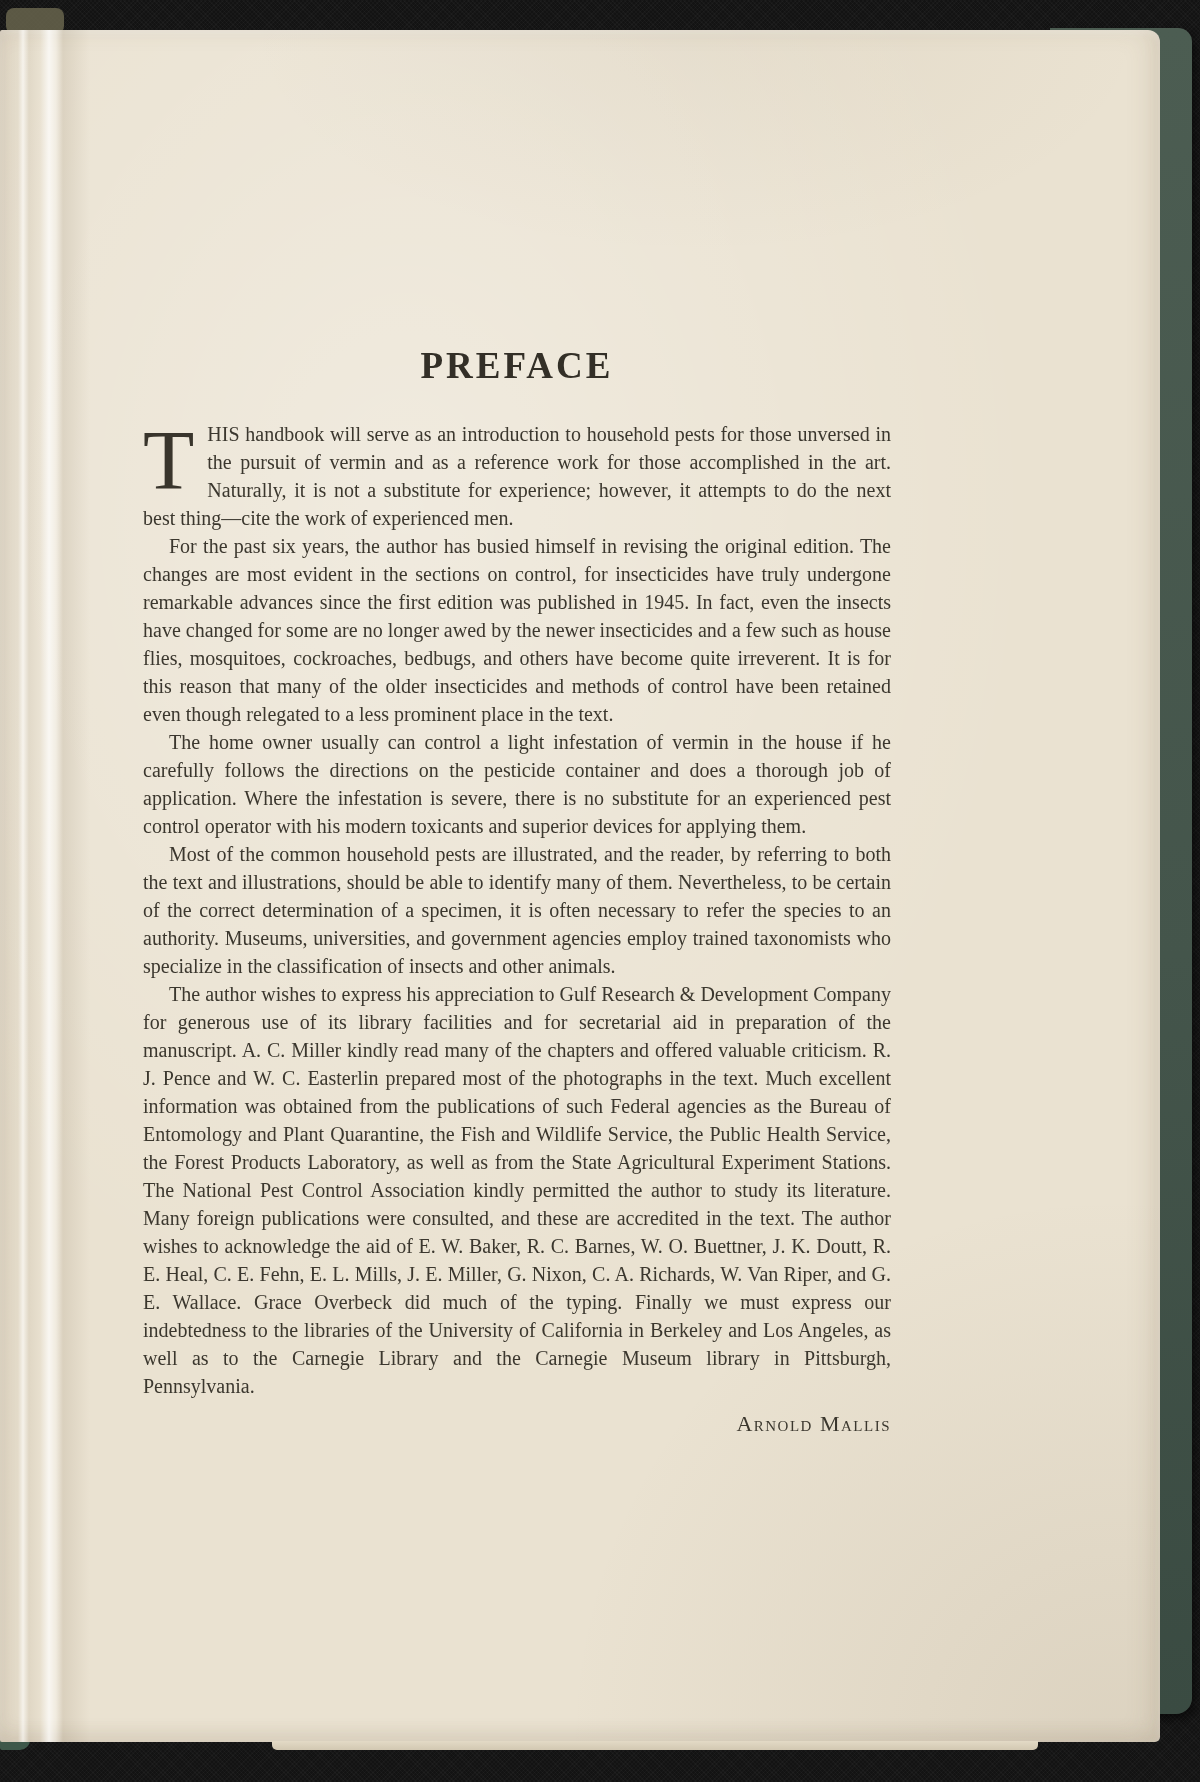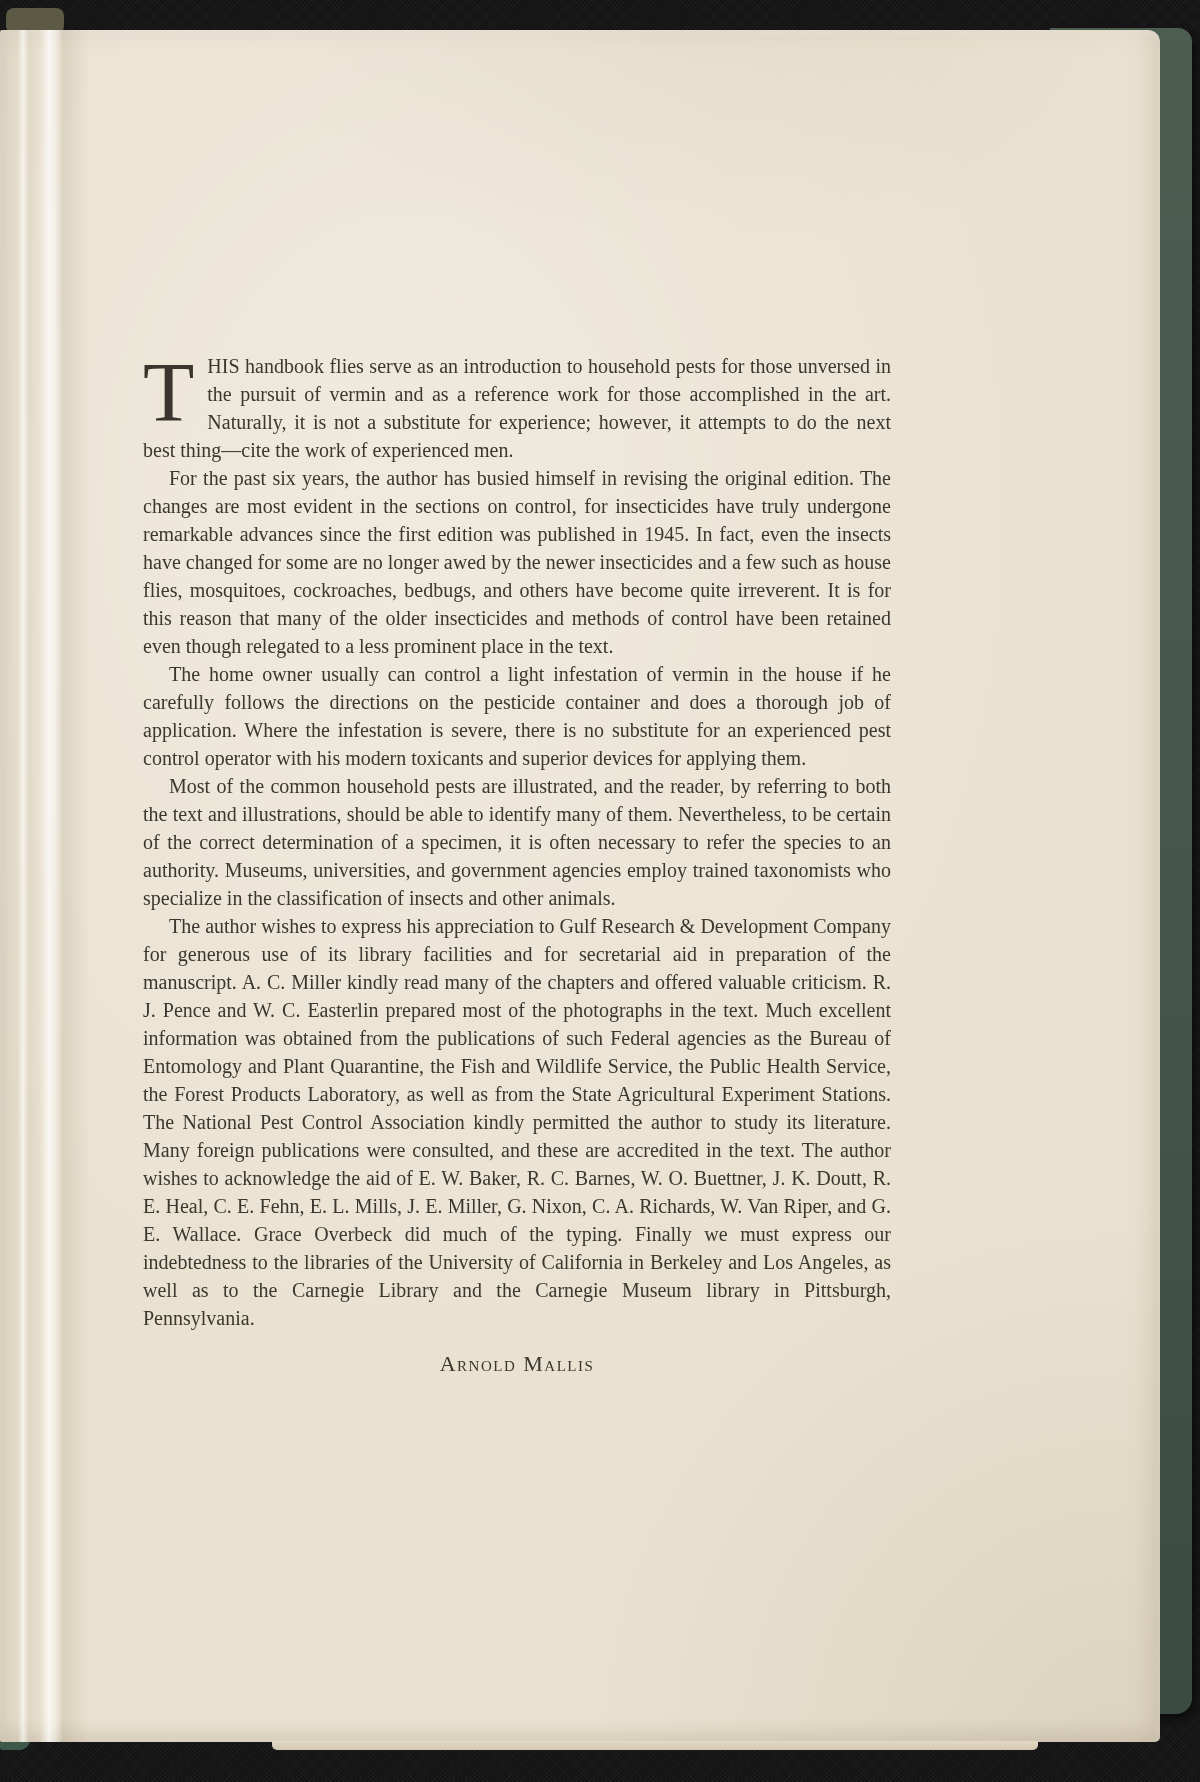--- a/index.html
+++ b/index.html
@@ -94,44 +94,45 @@
   .text-block p.indent { text-indent: 26px; }
 
   .dropcap {
     float: left;
     font-size: 84px; line-height: 76px;
     margin: 3px 13px -4px 0;
     color: #39352c;
   }
 
   .signature {
-    margin-top: 18px;
-    text-align: center;
+    margin-top: 10px;
+    text-align: right;
     font-variant: small-caps;
     letter-spacing: 1.5px;
     font-size: 22px;
     color: #3b372e;
   }
 </style>
 </head>
 <body>
 
 <div class="scene">
 
   <div class="cover-strip"></div>
   <div class="cover-corner-tl"></div>
   <div class="cover-corner-bl"></div>
 
   <div class="page">
     <div class="gutter"></div>
     <div class="stack-edge"></div>
 
     <div class="text-block">
+      <h1 class="page-title">PREFACE</h1>
 
-      <p class="p-first"><span class="dropcap">T</span><span>HIS handbook flies serve as an introduction to household pests for those unversed in the pursuit of vermin and as a reference work for those accomplished in the art. Naturally, it is not a substitute for experience; however, it attempts to do the next best thing—cite the work of experienced men.</span></p>
+      <p class="p-first"><span class="dropcap">T</span><span>HIS handbook will serve as an introduction to household pests for those unversed in the pursuit of vermin and as a reference work for those accomplished in the art. Naturally, it is not a substitute for experience; however, it attempts to do the next best thing—cite the work of experienced men.</span></p>
 
       <p class="indent">For the past six years, the author has busied himself in revising the original edition. The changes are most evident in the sections on control, for insecticides have truly undergone remarkable advances since the first edition was published in 1945. In fact, even the insects have changed for some are no longer awed by the newer insecticides and a few such as house flies, mosquitoes, cockroaches, bedbugs, and others have become quite irreverent. It is for this reason that many of the older insecticides and methods of control have been retained even though relegated to a less prominent place in the text.</p>
       <p class="indent">The home owner usually can control a light infestation of vermin in the house if he carefully follows the directions on the pesticide container and does a thorough job of application. Where the infestation is severe, there is no substitute for an experienced pest control operator with his modern toxicants and superior devices for applying them.</p>
       <p class="indent">Most of the common household pests are illustrated, and the reader, by referring to both the text and illustrations, should be able to identify many of them. Nevertheless, to be certain of the correct determination of a specimen, it is often necessary to refer the species to an authority. Museums, universities, and government agencies employ trained taxonomists who specialize in the classification of insects and other animals.</p>
       <p class="indent">The author wishes to express his appreciation to Gulf Research &amp; Development Company for generous use of its library facilities and for secretarial aid in preparation of the manuscript. A. C. Miller kindly read many of the chapters and offered valuable criticism. R. J. Pence and W. C. Easterlin prepared most of the photographs in the text. Much excellent information was obtained from the publications of such Federal agencies as the Bureau of Entomology and Plant Quarantine, the Fish and Wildlife Service, the Public Health Service, the Forest Products Laboratory, as well as from the State Agricultural Experiment Stations. The National Pest Control Association kindly permitted the author to study its literature. Many foreign publications were consulted, and these are accredited in the text. The author wishes to acknowledge the aid of E. W. Baker, R. C. Barnes, W. O. Buettner, J. K. Doutt, R. E. Heal, C. E. Fehn, E. L. Mills, J. E. Miller, G. Nixon, C. A. Richards, W. Van Riper, and G. E. Wallace. Grace Overbeck did much of the typing. Finally we must express our indebtedness to the libraries of the University of California in Berkeley and Los Angeles, as well as to the Carnegie Library and the Carnegie Museum library in Pittsburgh, Pennsylvania.</p>
 
       <div class="signature">Arnold Mallis</div>
     </div>
   </div>
 

